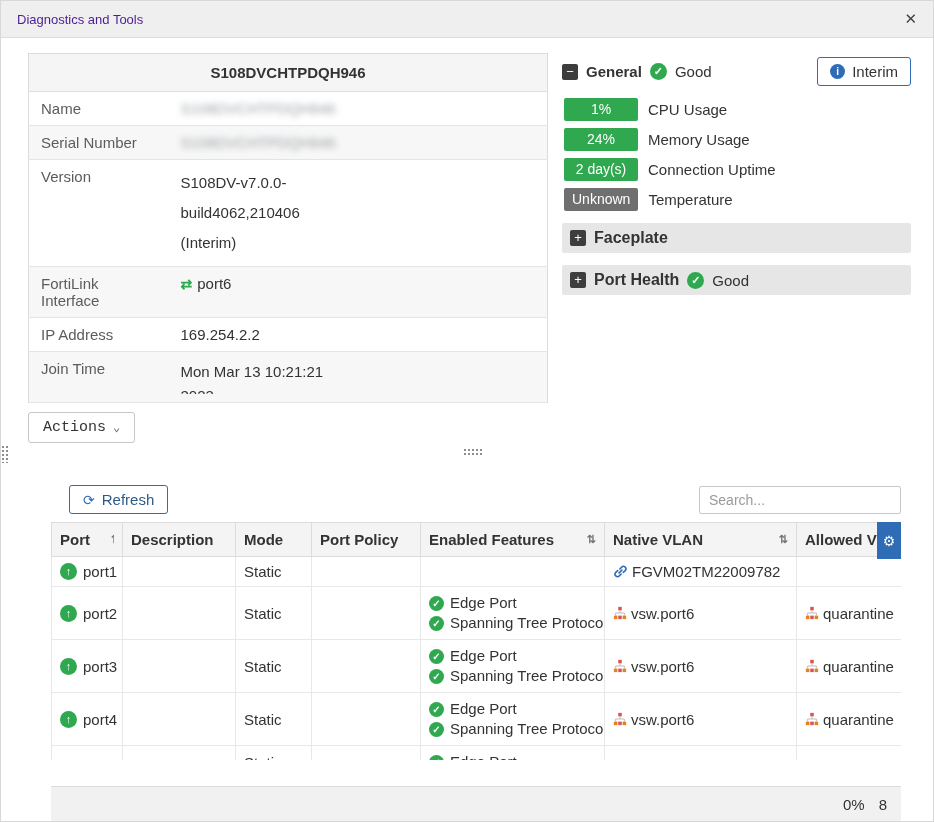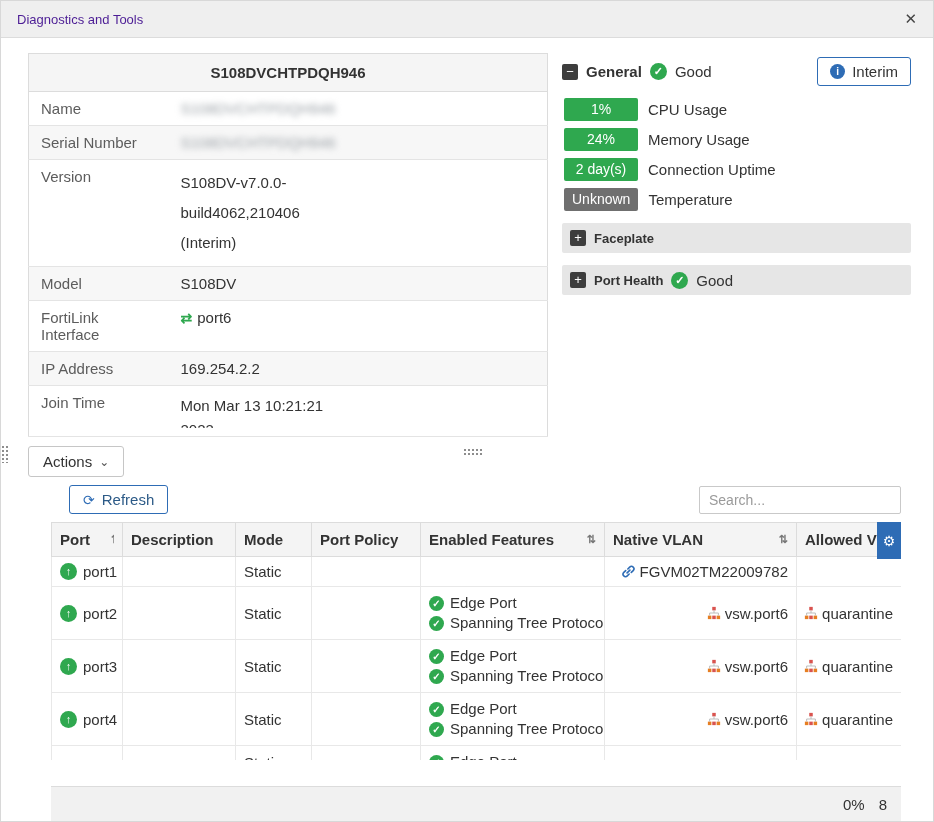--- a/index.html
+++ b/index.html
@@ -18,41 +18,41 @@
   .info-table th { background:#f5f5f5; border-bottom:1px solid #dcdcdc; text-align:center; font-weight:bold; font-size:15px; padding:10px 8px; }
   .info-table td { border-bottom:1px solid #e4e4e4; padding:8px 12px; vertical-align:top; }
   .info-table tbody tr:nth-child(even) { background:#f7f7f7; }
   .info-table td.lbl { width:140px; color:#5c5c5c; }
   .redacted { filter:blur(3px); color:#9aa0a6; user-select:none; }
   .ver-line { display:block; line-height:30px; }
   .join-clip { height:34px; overflow:hidden; }
   .join-clip span { display:block; line-height:24px; }
   .flink-icon { color:#2fa84f; font-size:14px; margin-right:5px; font-weight:bold; }
 
-  .actions-btn { margin-top:9px; background:#fff; border:1px solid #c6c6c6; border-radius:3px; padding:6px 14px; font-size:15px; color:#333; font-family:Liberation Sans, sans-serif; cursor:pointer; display:inline-flex; align-items:center; gap:7px; }
+  .actions-btn { margin-top:9px; background:#fff; border:1px solid #c6c6c6; border-radius:3px; padding:6px 14px; font-size:15px; color:#333; font-family:Liberation Mono, monospace; cursor:pointer; display:inline-flex; align-items:center; gap:7px; }
   .actions-btn .chev { font-size:12px; color:#555; }
 
   
   .right-panel { flex:1; min-width:0; }
   .sec-head { display:flex; align-items:center; gap:8px; padding:4px 0 12px 0; }
   .box-icon { width:16px; height:16px; background:#3d3d3d; color:#fff; border-radius:2px; font-size:13px; line-height:15px; text-align:center; flex:none; cursor:pointer; }
   .sec-title { font-weight:bold; font-size:15px; }
   .check-circle { width:17px; height:17px; border-radius:50%; background:#2fa84f; color:#fff; font-size:11px; font-weight:bold; line-height:17px; text-align:center; flex:none; }
   .check-circle.sm { width:15px; height:15px; font-size:10px; line-height:15px; }
   .status-txt { font-size:15px; }
   .legend-btn { margin-left:auto; background:#fff; border:1px solid #2e6cb5; border-radius:3px; padding:5px 12px; font-size:15px; color:#333; font-family:inherit; cursor:pointer; display:inline-flex; align-items:center; gap:7px; }
   .info-circle { width:15px; height:15px; border-radius:50%; background:#2e6cb5; color:#fff; font-size:10px; font-weight:bold; line-height:15px; text-align:center; font-style:normal; }
 
   .stat-row { display:flex; align-items:center; gap:10px; margin:0 0 7px 2px; }
   .stat-badge { min-width:74px; padding:0 8px; height:23px; line-height:23px; text-align:center; color:#fff; font-size:14px; border-radius:2px; background:#2fa84f; }
   .stat-badge.gray { background:#6f6f6f; }
   .stat-label { font-size:15px; color:#333; }
 
   .sec-bar { margin-top:12px; height:30px; background:#e6e6e6; border-radius:2px; display:flex; align-items:center; gap:8px; padding:0 8px; cursor:pointer; }
-  .sec-bar .sec-title { font-size:13px; }
+  .sec-bar .sec-title { font-size:16px; }
 
   
   .splitter { position:relative; height:14px; }
   .grip-h { position:absolute; left:462px; top:3px; width:20px; height:9px; background-image:radial-gradient(circle,#8d8d8d 1.1px,transparent 1.2px); background-size:4px 4px; cursor:row-resize; }
   .grip-v { position:absolute; left:0; top:0px; width:9px; height:18px; background-image:radial-gradient(circle,#8d8d8d 1.1px,transparent 1.2px); background-size:4px 4px; cursor:col-resize; }
 
   
   .tabs-row { margin:0 14px 0 27px; border-bottom:1px solid #dcdcdc; display:flex; padding-left:4px; }
   .tab { padding:10px 16px 9px; font-size:15px; cursor:pointer; }
   .tab.active { color:#2e6cb5; border-bottom:3px solid #2e6cb5; margin-bottom:-1px; }
@@ -69,21 +69,21 @@
   .table-wrap { position:relative; width:850px; height:238px; overflow:hidden; }
   table.ports { width:850px; table-layout:fixed; border-collapse:collapse; font-size:15px; }
   table.ports th { background:#f4f4f4; border:1px solid #dcdcdc; padding:8px 8px; font-weight:bold; text-align:left; white-space:nowrap; overflow:hidden; cursor:pointer; }
   .th-inner { display:flex; align-items:center; justify-content:space-between; gap:21px; overflow:hidden; }
   .sort-icon { color:#777; font-size:11px; flex:none; }
   table.ports td { border:1px solid #e8e8e8; padding:6px 8px; vertical-align:middle; overflow:hidden; white-space:nowrap; }
   .col-port{width:71px} .col-desc{width:113px} .col-mode{width:76px} .col-policy{width:109px} .col-feat{width:184px} .col-native{width:192px} .col-allowed{width:105px}
   .port-cell { display:flex; align-items:center; gap:6px; }
   .port-up-icon { width:17px; height:17px; border-radius:50%; background:#2fa84f; color:#fff; font-size:11px; font-weight:bold; line-height:17px; text-align:center; flex:none; }
   .feature { display:flex; align-items:center; gap:6px; line-height:20px; }
-  .cell-flex { display:flex; align-items:center; gap:4px;justify-content:flex-end; }
+  .cell-flex { display:flex; align-items:center; gap:4px; }
   .vlan-svg { flex:none; }
   .gear-btn { position:absolute; top:0; right:0; width:24px; height:37px; background:#2e6cb5; color:#fff; display:flex; align-items:center; justify-content:center; font-size:14px; cursor:pointer; }
 
   
   .modal-footer { position:absolute; left:50px; bottom:0; width:850px; height:35px; background:#f1f1f1; border-top:1px solid #dcdcdc; display:flex; align-items:center; justify-content:flex-end; gap:14px; padding-right:14px; font-size:15px; color:#333; }
 </style>
 </head>
 <body>
 
 <div class="modal">
@@ -111,24 +111,20 @@
             <td class="lbl">Serial Number</td>
             <td><span class="redacted">S108DVCHTPDQH946</span></td>
           </tr>
           <tr>
             <td class="lbl">Version</td>
             <td>
               <span class="ver-line">S108DV-v7.0.0-</span>
               <span class="ver-line">build4062,210406</span>
               <span class="ver-line">(Interim)</span>
             </td>
-          </tr>
-          <tr>
-            <td class="lbl">Model</td>
-            <td>S108DV</td>
           </tr>
           <tr>
             <td class="lbl">FortiLink Interface</td>
             <td><span class="flink-icon">⇄</span><span>port6</span></td>
           </tr>
           <tr>
             <td class="lbl">IP Address</td>
             <td>169.254.2.2</td>
           </tr>
           <tr>

